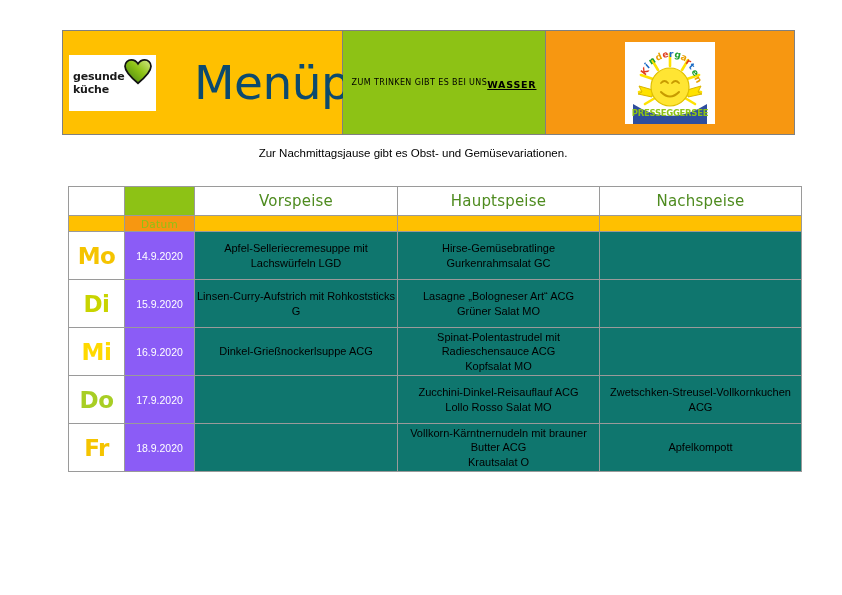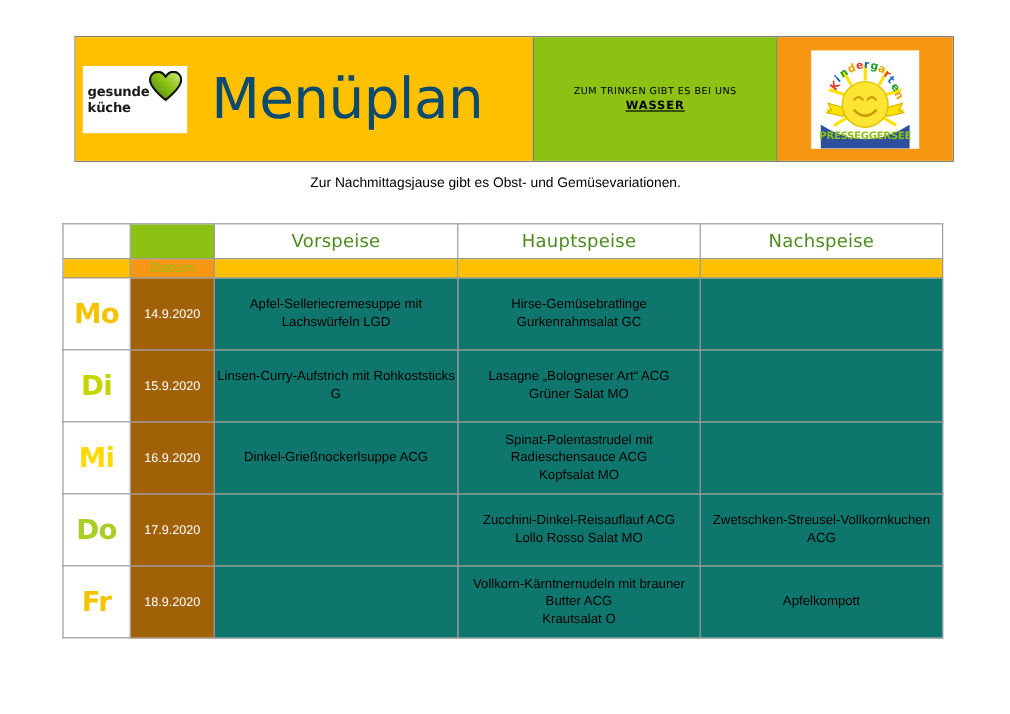--- a/index.html
+++ b/index.html
@@ -21,27 +21,28 @@
     position: absolute;
     left: 62px;
     top: 30px;
     width: 733px;
     height: 105px;
     display: flex;
     border: 1px solid #808080;
     box-sizing: border-box;
   }
   .banner-left {
-    width: 382px;
+    width: 280px;
     background: #FFC000;
     display: flex;
     align-items: center;
     padding-left: 6px;
     box-sizing: border-box;
     border-right: 1px solid #808080;
+    gap: 18px;
   }
   .logo-gk {
     background: #ffffff;
     width: 87px;
     height: 56px;
     display: flex;
     align-items: center;
     position: relative;
     flex: 0 0 auto;
   }
@@ -69,21 +70,21 @@
     color: #0c4a6e;
     margin-left: 20px;
     letter-spacing: -0.5px;
     white-space: nowrap;
   }
 
   .banner-mid {
     width: 203px;
     background: #8DC215;
     display: flex;
-    flex-direction: column;
+    flex-direction: row;
     align-items: center;
     justify-content: center;
     box-sizing: border-box;
     border-right: 1px solid #808080;
   }
   .drink-line1 {
     font-family: "DejaVu Sans", sans-serif;
     font-size: 8px;
     letter-spacing: 0.4px;
     color: #000000;
@@ -122,21 +123,21 @@
     width: 826px;
     text-align: center;
     font-family: "Liberation Sans", sans-serif;
     font-size: 11.5px;
     color: #000000;
   }
 
   
   .menu-table {
     position: absolute;
-    left: 52px;
+    left: 68px;
     top: 186px;
     width: 733px;
     border-collapse: collapse;
     table-layout: fixed;
   }
   .menu-table td, .menu-table th {
     border: 1px solid #9a9a9a;
     padding: 0;
     vertical-align: middle;
   }
@@ -168,31 +169,31 @@
     text-align: center;
     font-family: "DejaVu Sans", sans-serif;
     font-size: 10.5px;
     color: #8DC215;
     letter-spacing: 0.3px;
     margin-top: 16px;
   }
   .strip-cell { background: #FFC000; }
 
   
-  tr.data-row { height: 60px; }
+  tr.data-row { height: 48px; }
   .td-day {
     background: #ffffff;
     text-align: center;
     font-family: "DejaVu Sans", sans-serif;
     font-size: 23px;
     font-weight: bold;
     letter-spacing: -0.5px;
   }
   .td-date {
-    background: #a16207;
+    background: #8b5cf6;
     text-align: center;
     font-family: "Liberation Sans", sans-serif;
     font-size: 10.5px;
     color: #ffffff;
   }
   .td-meal {
     background: #0f766e;
     text-align: center;
     font-family: "Liberation Sans", sans-serif;
     font-size: 11px;

